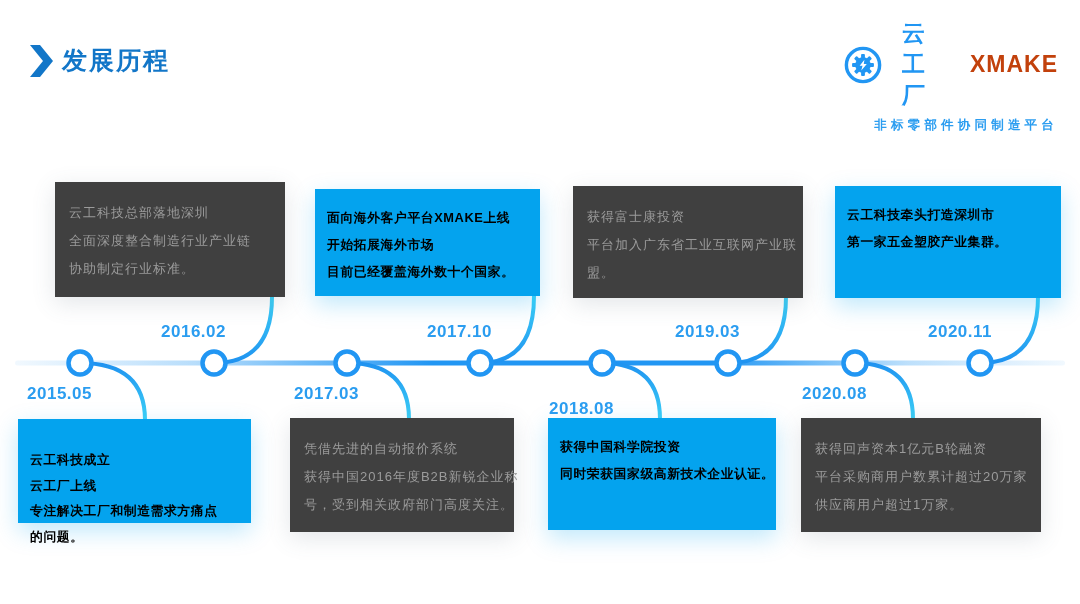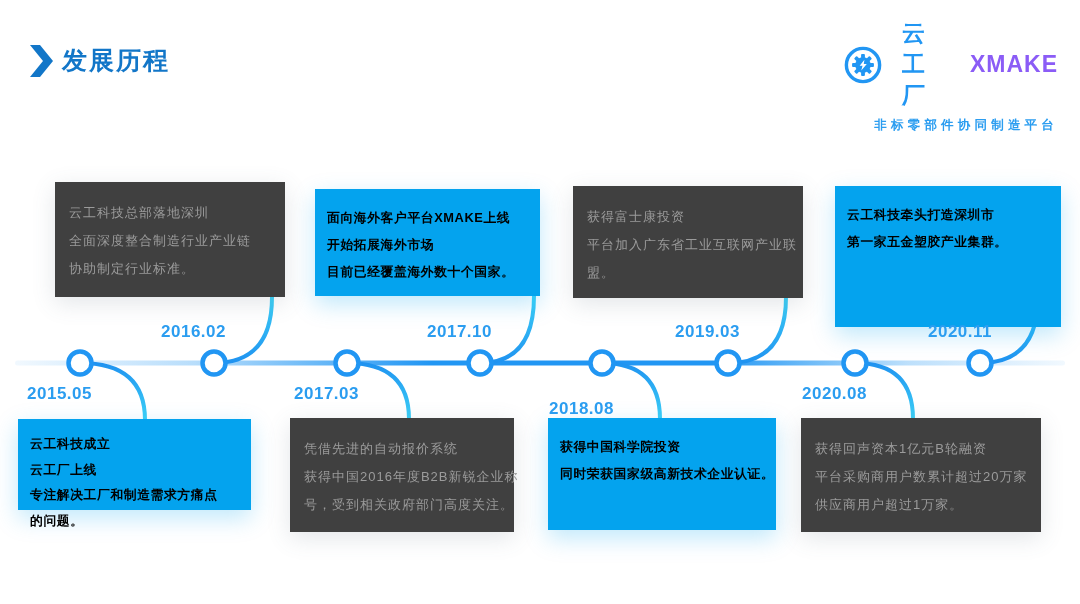--- a/index.html
+++ b/index.html
@@ -9,21 +9,21 @@
   }
   
   .hdr-title-wrap{position:absolute;left:30px;top:44px;display:flex;align-items:center;gap:9px;}
   .hdr-chevron{width:23px;height:32px;}
   .hdr-title{font-size:25px;font-weight:bold;color:#1276c8;letter-spacing:2px;}
   .logo{position:absolute;right:22px;top:18px;width:200px;}
   .logo-row{display:flex;align-items:center;justify-content:flex-end;gap:20px;}
   .logo-gear{width:38px;height:38px;flex:0 0 auto;}
   .logo-name{font-size:23px;font-weight:bold;color:#2196f3;letter-spacing:1px;}
   .logo-div{width:2px;height:22px;background:#2196f3;margin:0 2px;}
-  .logo-brand{font-size:23px;font-weight:bold;color:#8b5cf6;letter-spacing:1px;text-align:center;}
+  .logo-brand{font-size:23px;font-weight:bold;color:#c2410c;letter-spacing:1px;text-align:center;}
   .logo-sub{margin-top:6px;text-align:right;font-size:12.5px;font-weight:bold;color:#2b9df0;letter-spacing:4.2px;white-space:nowrap;}
   
   .tl-svg{position:absolute;left:0;top:0;z-index:1;}
   
   .date{position:absolute;width:92px;text-align:right;font-size:17px;font-weight:bold;color:#2b9df0;z-index:3;letter-spacing:0.5px;}
   
   .box{position:absolute;z-index:2;box-sizing:border-box;white-space:nowrap;}
   .box-white{background:#404040;box-shadow:0 6px 22px rgba(80,100,120,0.16);padding:17px 14px;color:#9b9b9b;}
   .box-white .ln{font-size:13px;line-height:28px;letter-spacing:1px;}
   .box-blue{background:#04a3ee;box-shadow:0 8px 22px rgba(4,163,238,0.25);padding:15px 12px;color:#000000;}
@@ -132,26 +132,26 @@
     <div class="ln">开始拓展海外市场</div>
     <div class="ln">目前已经覆盖海外数十个国家。</div>
   </div>
 
   <div class="box box-white" style="left:573px;top:186px;width:230px;height:112px;">
     <div class="ln">获得富士康投资</div>
     <div class="ln">平台加入广东省工业互联网产业联</div>
     <div class="ln">盟。</div>
   </div>
 
-  <div class="box box-blue" style="left:835px;top:186px;width:226px;height:141px;">
+  <div class="box box-blue" style="left:835px;top:186px;width:226px;height:112px;">
     <div class="ln">云工科技牵头打造深圳市</div>
     <div class="ln">第一家五金塑胶产业集群。</div>
   </div>
 
-  <div class="box box-blue" style="left:18px;top:419px;width:233px;height:91px;padding-top:12px;">
+  <div class="box box-blue" style="left:18px;top:419px;width:233px;height:104px;padding-top:28px;">
     <div class="ln" style="line-height:25.5px;">云工科技成立</div>
     <div class="ln" style="line-height:25.5px;">云工厂上线</div>
     <div class="ln" style="line-height:25.5px;">专注解决工厂和制造需求方痛点</div>
     <div class="ln" style="line-height:25.5px;">的问题。</div>
   </div>
 
   <div class="box box-white" style="left:290px;top:418px;width:224px;height:114px;">
     <div class="ln">凭借先进的自动报价系统</div>
     <div class="ln">获得中国2016年度B2B新锐企业称</div>
     <div class="ln">号，受到相关政府部门高度关注。</div>

